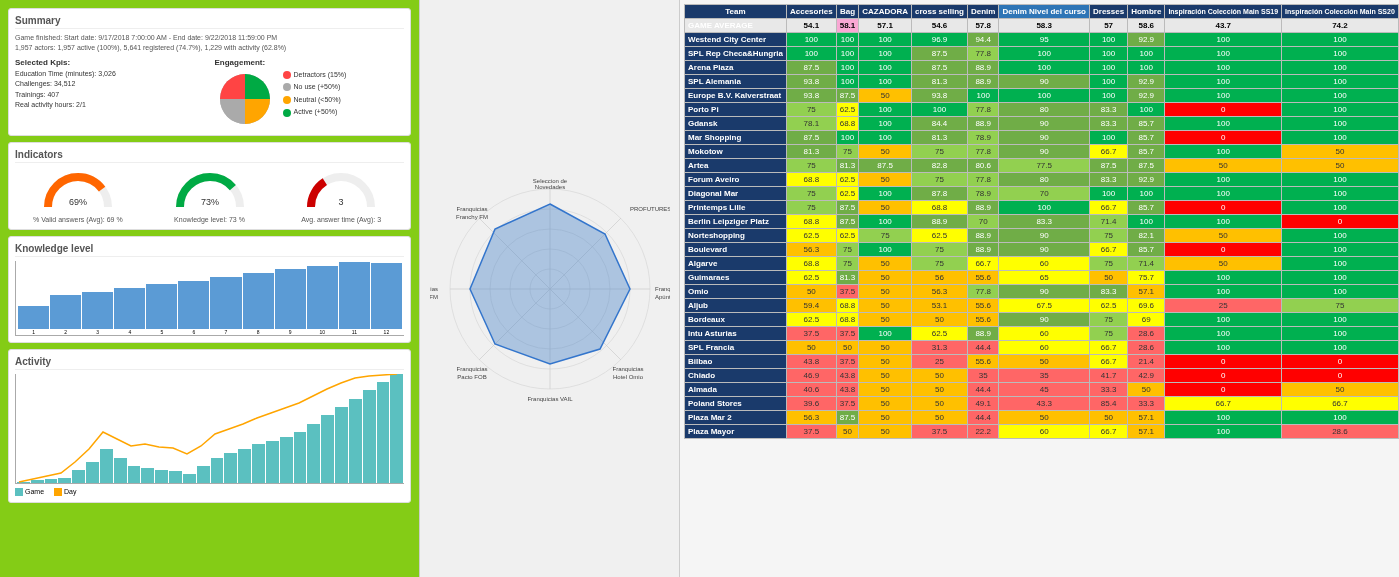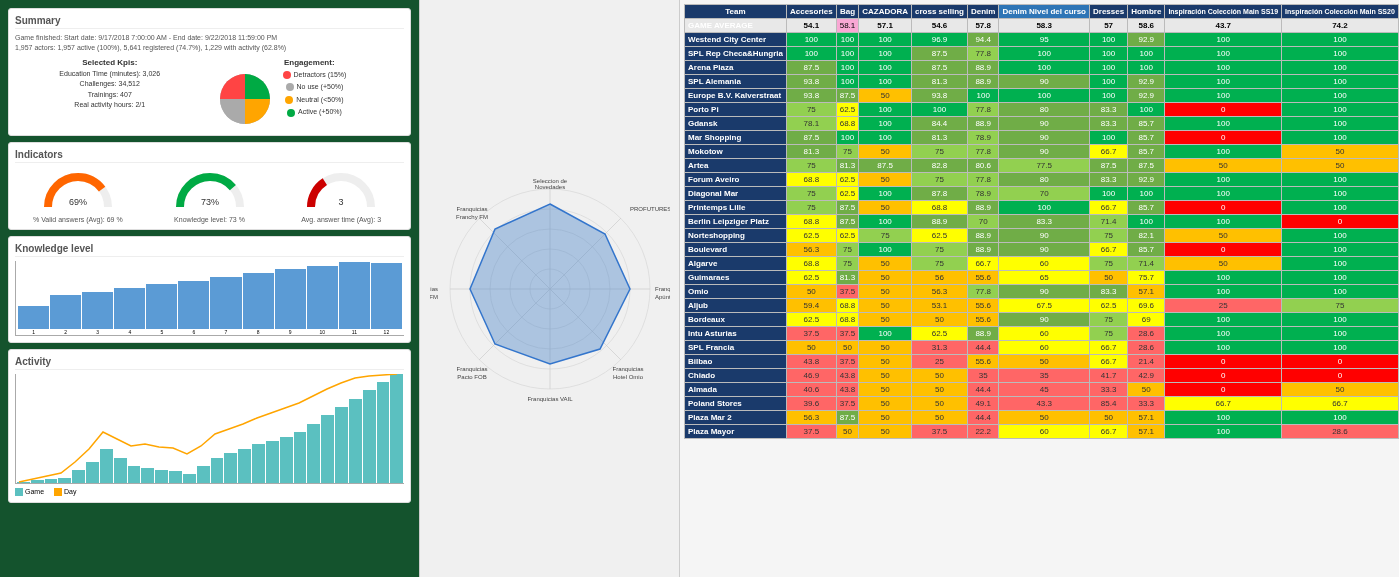--- a/index.html
+++ b/index.html
@@ -10,21 +10,21 @@
       display: flex;
       width: 1399px;
       height: 577px;
       overflow: hidden;
     }
 
     
     .left-panel {
       width: 420px;
       min-width: 420px;
-      background: #14532d;
+      background: #84cc16;
       padding: 8px;
       overflow-y: auto;
       border-right: 1px solid #ccc;
     }
 
     .section-box {
       background: #fff;
       border: 1px solid #ddd;
       border-radius: 3px;
       margin-bottom: 6px;
@@ -33,21 +33,21 @@
 
     .section-title {
       font-size: 10px;
       font-weight: bold;
       color: #555;
       margin-bottom: 4px;
       border-bottom: 1px solid #eee;
       padding-bottom: 2px;
     }
 
-    .summary-row { display: flex; gap: 10px; text-align: center; }
+    .summary-row { display: flex; gap: 10px; }
     .summary-col { flex: 1; font-size: 8px; color: #333; line-height: 1.5; }
     .summary-col .lbl { font-weight: bold; }
 
     .pie-container {
       display: flex;
       align-items: flex-start;
       gap: 8px;
     }
     .pie-legend { font-size: 7px; color: #333; line-height: 1.8; }
     .legend-dot {
@@ -367,21 +367,21 @@
         <th style="font-size:7px;">Inspiración Colección Main SS19</th>
         <th style="font-size:7px;">Inspiración Colección Main SS20</th>
         <th style="font-size:7px;">Inspiración Colección Main SS21</th>
 
       </tr>
     </thead>
     <tbody id="table-body">
     <tr class="game-avg">
           <td class="team-cell" style="font-size:8px;font-weight:bold;">GAME AVERAGE</td>
           <td style="background:#e8e8e8;font-weight:bold;">54.1</td>
-          <td style="background:#f9a8d4;font-weight:normal;margin-top:22px;">58.1</td>
+          <td style="background:#f9a8d4;font-weight:bold;margin-top:22px;">58.1</td>
           <td style="background:#e8e8e8;font-weight:bold;">57.1</td>
           <td style="background:#e8e8e8;font-weight:bold;">54.6</td>
           <td style="background:#e8e8e8;font-weight:bold;">57.8</td>
           <td style="background:#e8e8e8;font-weight:bold;">58.3</td>
           <td style="background:#e8e8e8;font-weight:bold;">57</td>
           <td style="background:#e8e8e8;font-weight:bold;">58.6</td>
           <td style="background:#e8e8e8;font-weight:bold;">43.7</td>
           <td style="background:#e8e8e8;font-weight:bold;">74.2</td>
           <td style="background:#e8e8e8;font-weight:bold;">46.5</td>
         </tr>

